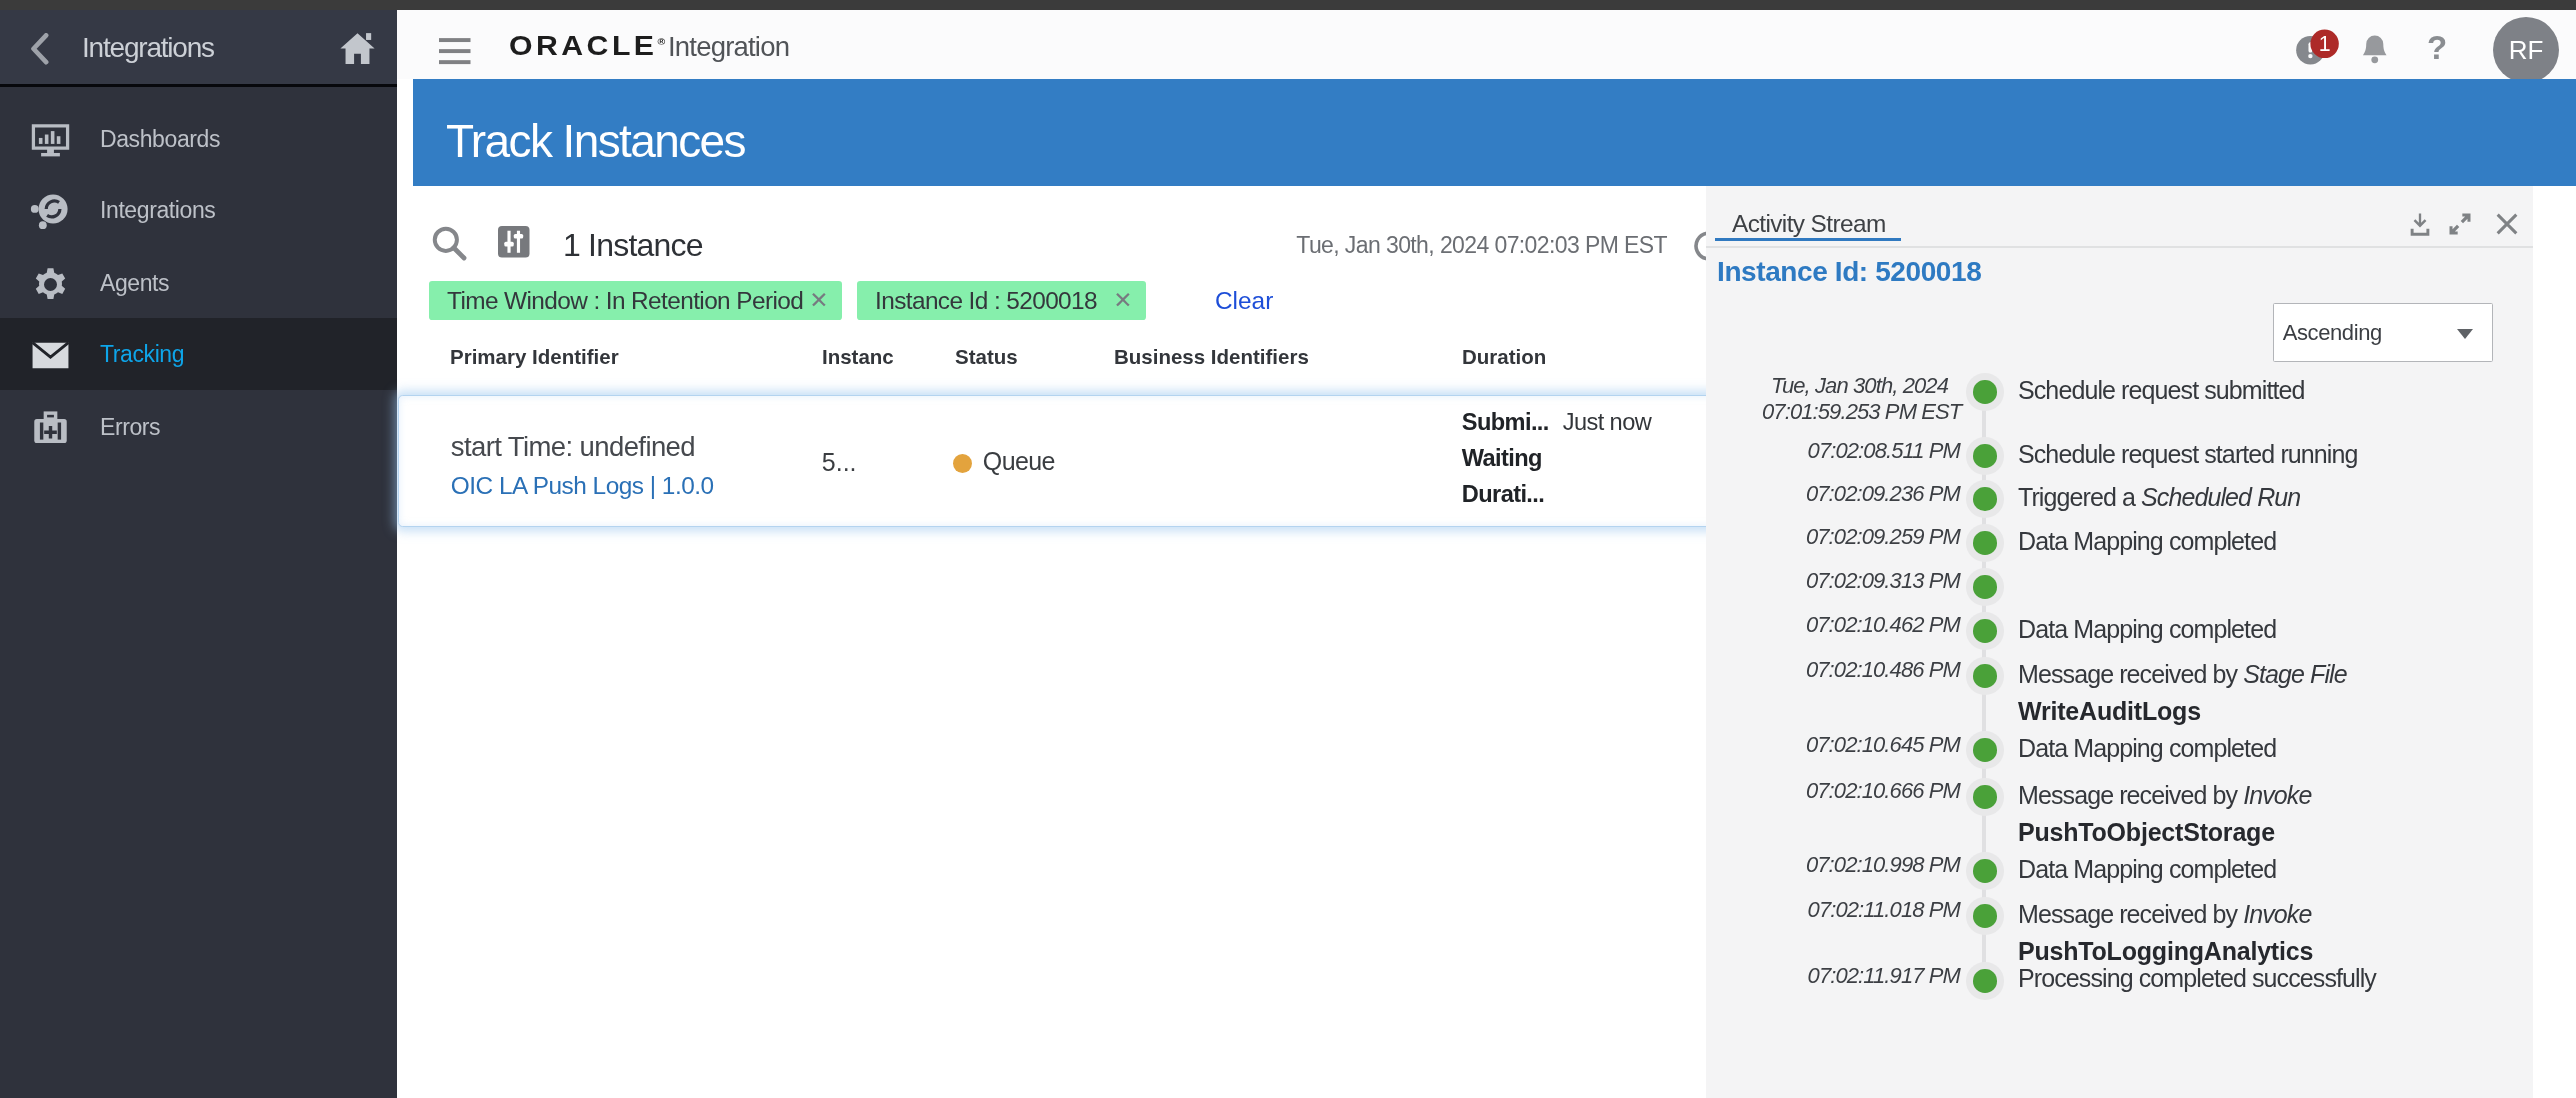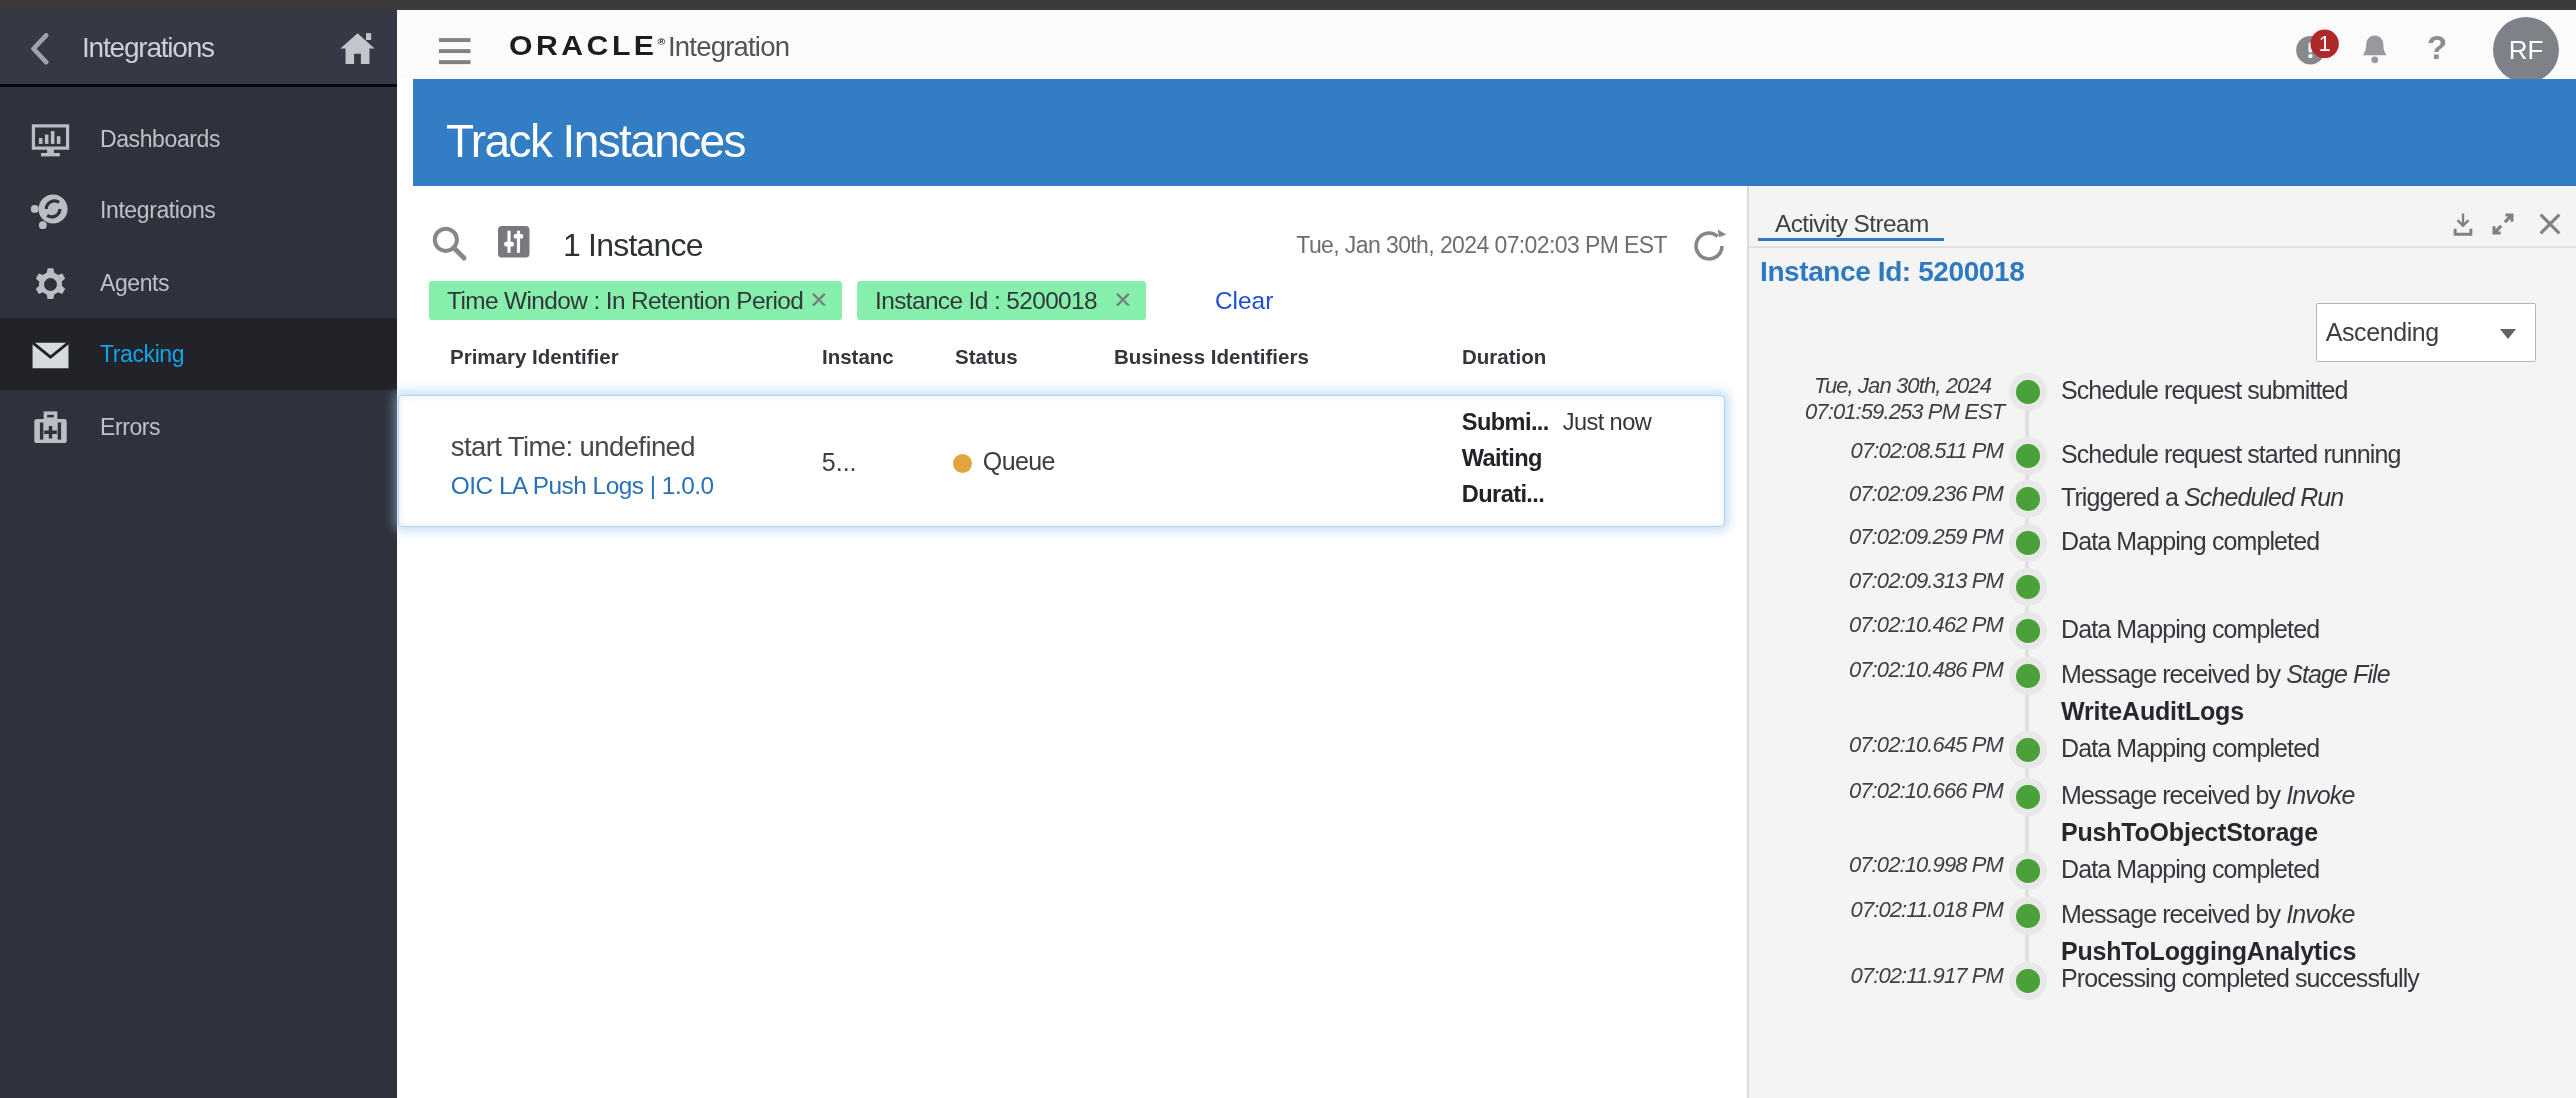--- a/index.html
+++ b/index.html
@@ -62,29 +62,29 @@
   .c-iid { position:absolute; left:423px; top:52px; font-size:25px; color:#3a3d41; }
   .c-dot { position:absolute; left:554px; top:58px; width:19px; height:19px; border-radius:50%;
     background:#e3a33d; }
   .c-queue { position:absolute; left:584px; top:51px; font-size:25px; letter-spacing:-0.6px; color:#3a3d41; }
   .c-dur { position:absolute; left:1063px; top:7.9px; font-size:23.6px; font-weight:bold; letter-spacing:-0.6px;
     color:#202327; line-height:36px; }
   .c-just { position:absolute; left:1164px; top:12.6px; font-size:23.6px; letter-spacing:-0.6px; color:#33363a; }
 
   
   .vdiv { left:1747px; top:186px; width:1.6px; height:912px; background:#d9dadb; }
-  .panel { left:1749px; top:186px; width:827px; height:912px; background:#f4f4f5; }
+  .panel { left:1706px; top:186px; width:827px; height:912px; background:#f4f4f5; }
   .as-title { position:absolute; left:26px; top:23.6px; font-size:24.4px; letter-spacing:-0.6px; color:#3e4145; }
   .as-under { position:absolute; left:9.4px; top:52px; width:186px; height:3.1px; background:#3079c0; }
   .as-div { position:absolute; left:0; top:60px; width:827px; height:1.6px; background:#e0e1e2; }
   .iid-h { position:absolute; left:11px; top:70px; font-size:28px; font-weight:bold; letter-spacing:-0.4px; color:#2e7ac2; }
   .sel-box { position:absolute; left:567px; top:117px; width:220px; height:59px; background:#fff;
     border:0.8px solid #b3b5b9; border-radius:1.6px; }
   .sel-box .txt { position:absolute; left:8.7px; top:0; height:57px; line-height:57px;
-    font-size:25px; letter-spacing:-0.4px; color:#3b3e43; }
+    font-size:22px; letter-spacing:-0.4px; color:#3b3e43; }
   .sel-box .car { position:absolute; right:19px; top:25px; width:0; height:0;
     border-left:8.7px solid transparent; border-right:8.7px solid transparent;
     border-top:10.2px solid #5f6266; }
 
   
   .tline { position:absolute; left:276px; top:205px; width:3.9px; height:607px; background:#e0e0e2; }
   .dot { position:absolute; left:267px; width:23.6px; height:23.6px; border-radius:50%;
     background:#4aa139; box-shadow:0 0 0 7px #e8e8e9; }
   .ts { position:absolute; left:0; width:254px; text-align:right; font-size:22px;
     font-style:italic; letter-spacing:-0.9px; color:#3c3f44; line-height:26px; white-space:nowrap; }

